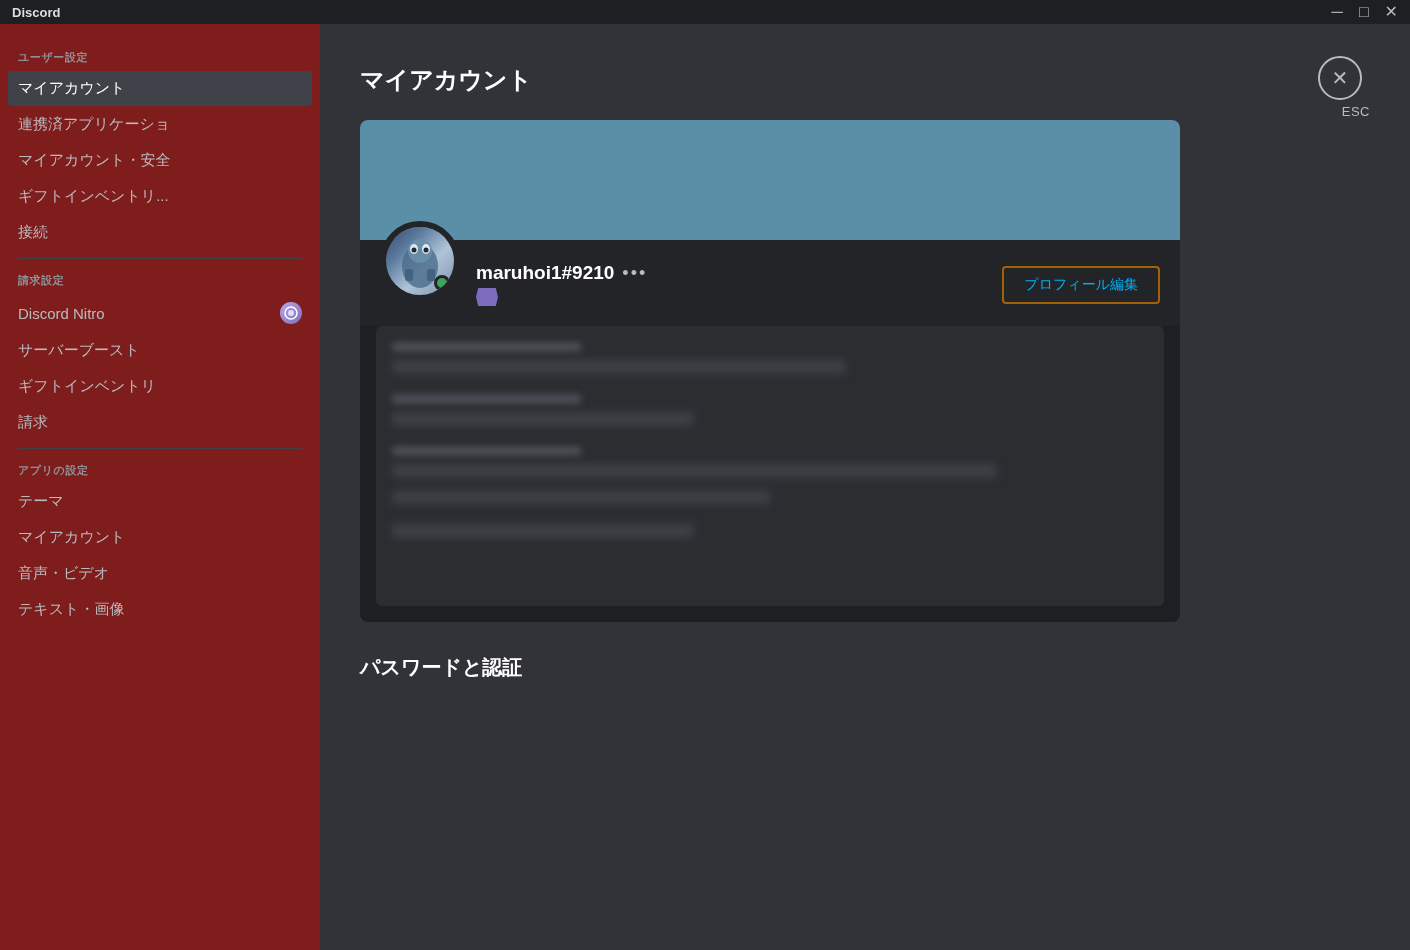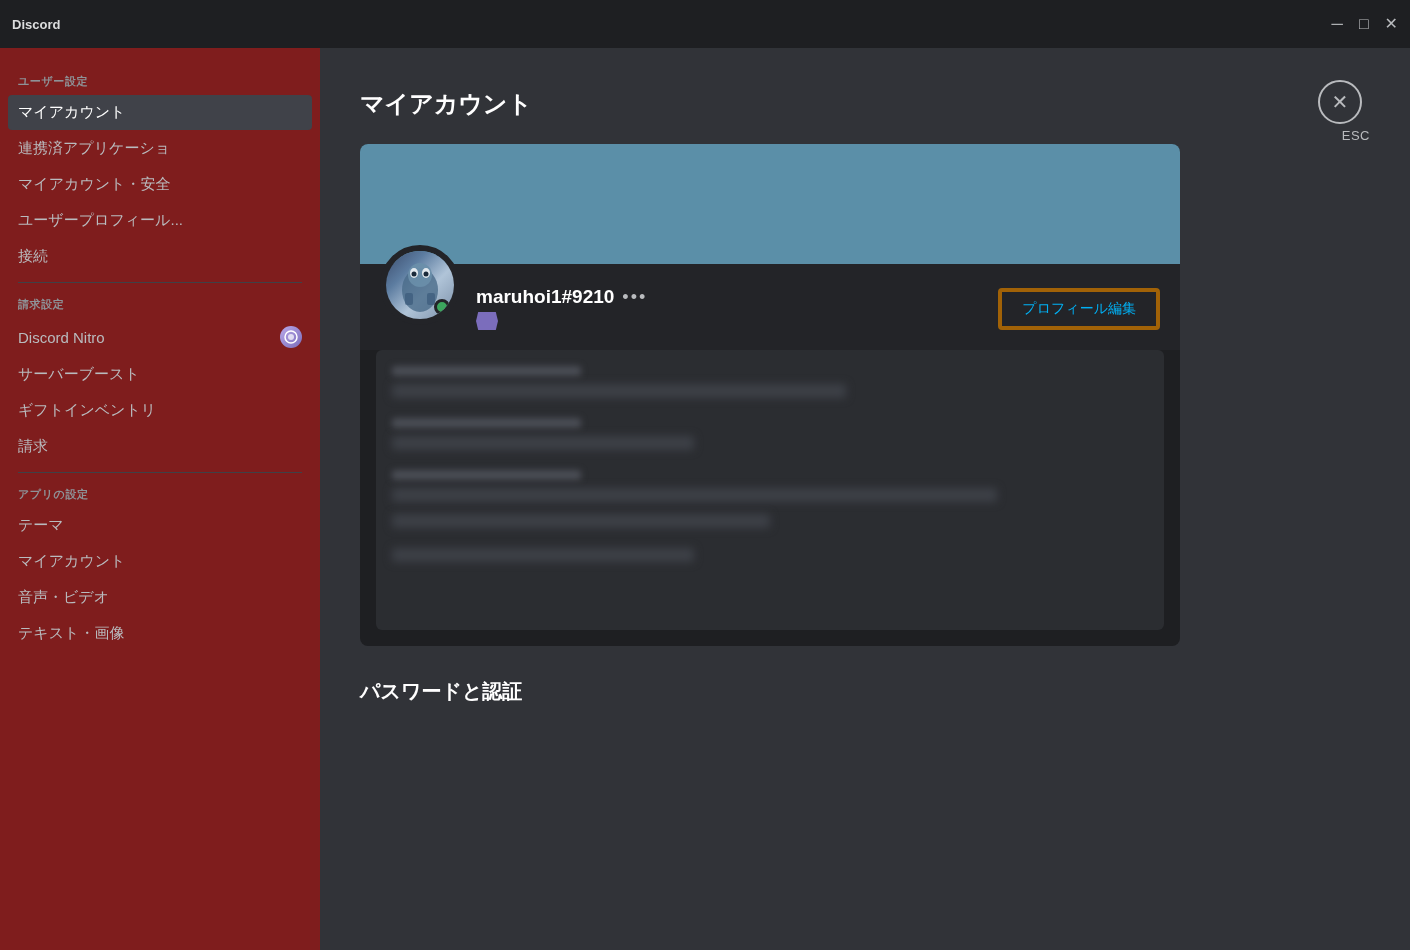--- a/index.html
+++ b/index.html
@@ -8,21 +8,21 @@
       height: 950px;
       background: #2b2d31;
       font-family: 'Segoe UI', sans-serif;
       color: #dcddde;
       overflow: hidden;
       display: flex;
       flex-direction: column;
     }
     
     .titlebar {
-      height: 48px;
+      height: 24px;
       background: #1e1f22;
       display: flex;
       align-items: center;
       justify-content: space-between;
       padding: 0 12px;
       flex-shrink: 0;
       -webkit-app-region: drag;
     }
     .titlebar-title {
       font-size: 13px;
@@ -195,21 +195,21 @@
       width: 22px;
       height: 18px;
       background: #7b6dbc;
       clip-path: polygon(10% 0%, 90% 0%, 100% 50%, 90% 100%, 10% 100%, 0% 50%);
       display: inline-flex;
       align-items: center;
       justify-content: center;
     }
     .edit-profile-btn {
       background: transparent;
-      border: 4px solid #a16207;
+      border: 2px solid #a16207;
       color: #00b0f4;
       padding: 8px 20px;
       border-radius: 4px;
       font-size: 14px;
       font-weight: 500;
       cursor: pointer;
       white-space: nowrap;
       margin-top: 8px;
       align-self: center;
     }
@@ -311,21 +311,21 @@
     <div class="sidebar-item active">
       <span class="sidebar-item-text">マイアカウント</span>
     </div>
     <div class="sidebar-item">
       <span class="sidebar-item-text">連携済アプリケーショ</span>
     </div>
     <div class="sidebar-item">
       <span class="sidebar-item-text">マイアカウント・安全</span>
     </div>
     <div class="sidebar-item">
-      <span class="sidebar-item-text">ユーザープロフィール...</span>
+      <span class="sidebar-item-text">ギフトインベントリ...</span>
     </div>
     <div class="sidebar-item">
       <span class="sidebar-item-text">接続</span>
     </div>
 
     <div class="sidebar-divider"></div>
 
     <div class="sidebar-section-label">請求設定</div>
 
     <div class="sidebar-item">

